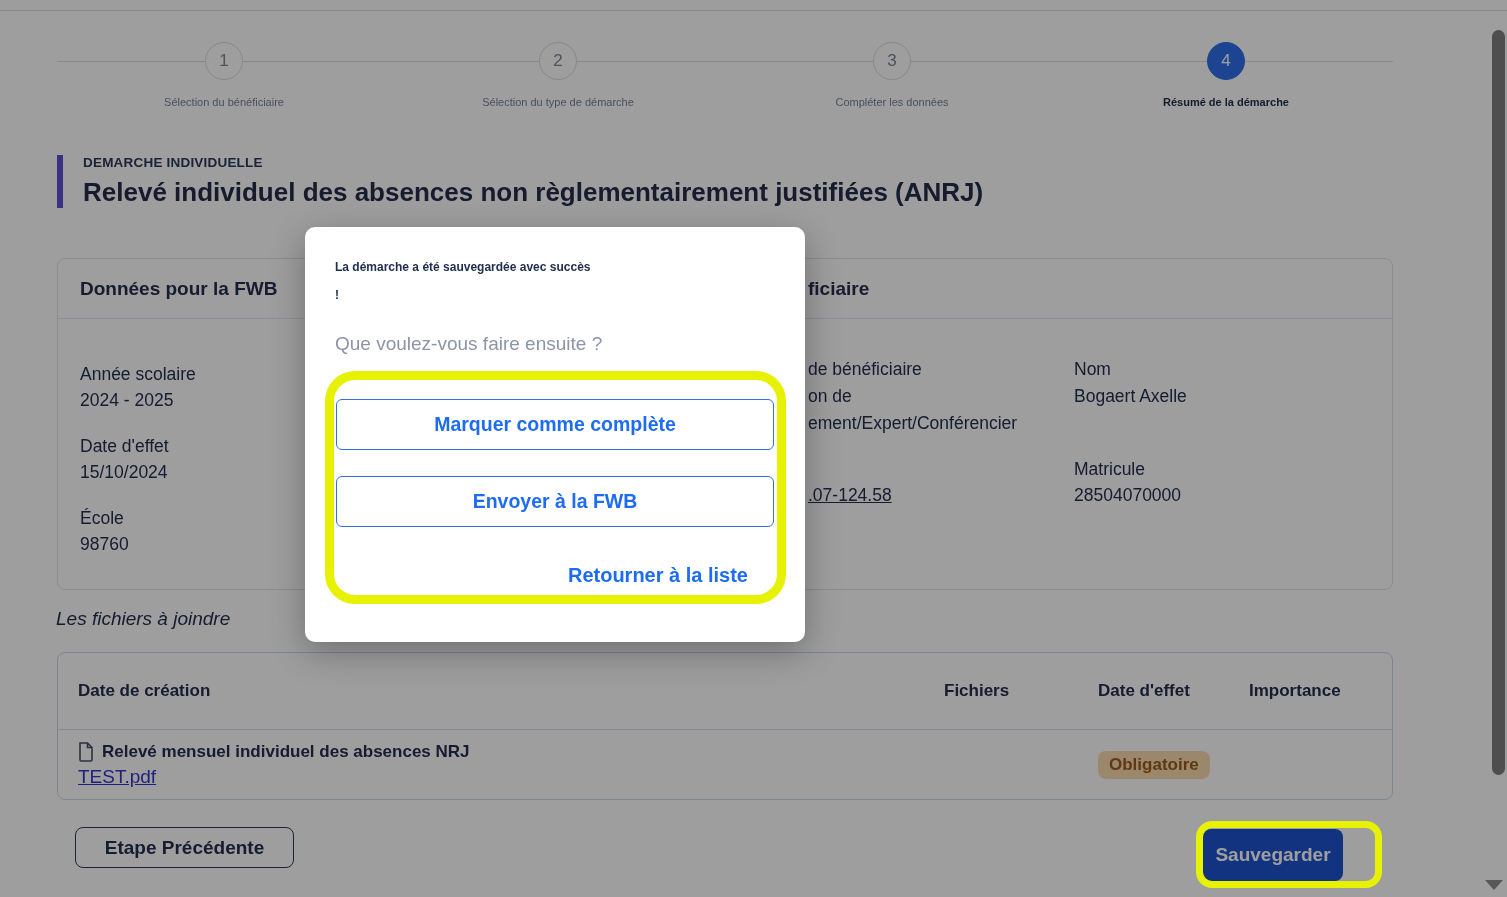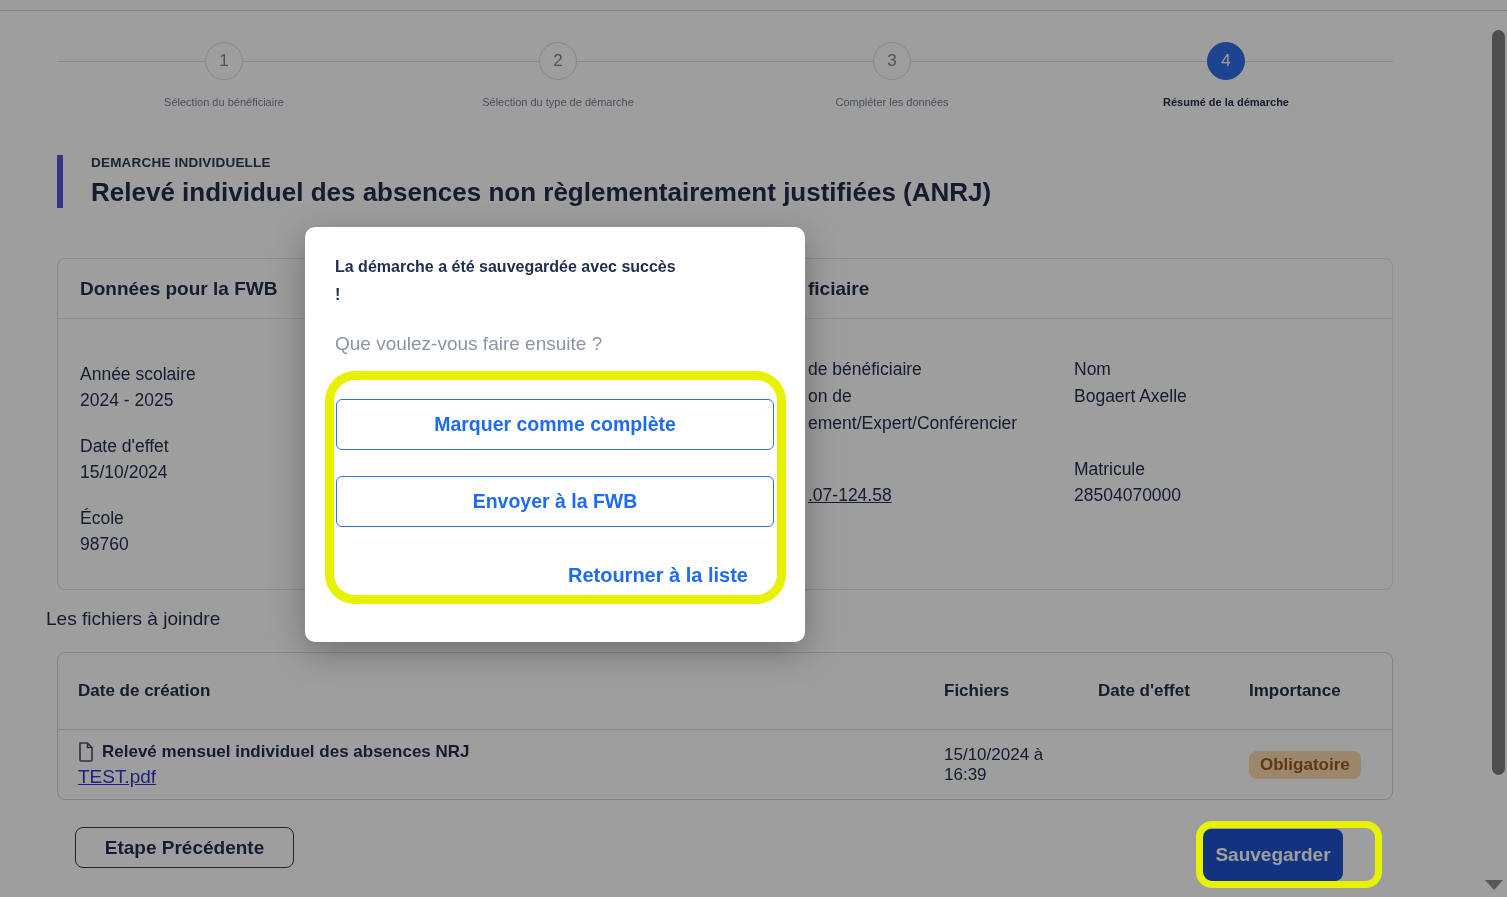--- a/index.html
+++ b/index.html
@@ -14,21 +14,21 @@
   .stepper { position:absolute; left:57px; top:42px; width:1336px; z-index:1; }
   .stepper-line { position:absolute; top:19px; left:0; right:0; height:1px; background:#d9dde6; }
   .steps { display:flex; }
   .step { flex:1; display:flex; flex-direction:column; align-items:center; cursor:pointer; }
   .step-circle { position:relative; width:38px; height:38px; border-radius:50%; background:#fff; border:1px solid #d8dce5; color:#7b8598; font-size:17px; display:flex; align-items:center; justify-content:center; }
   .step-label { margin-top:16px; font-size:11px; color:#76829a; }
   .step.active .step-circle { background:#2e6fe8; border-color:#2e6fe8; color:#fff; }
   .step.active .step-label { color:#22304e; font-weight:700; }
 
   
-  .title-block { position:absolute; left:57px; top:155px; width:1330px; border-left:6px solid #5b50d7; padding-left:28px; z-index:1; }
+  .title-block { position:absolute; left:57px; top:155px; width:1330px; border-left:6px solid #5b50d7; padding-left:20px; z-index:1; }
   .category { font-size:13.5px; font-weight:600; color:#2a3a5c; letter-spacing:.2px; }
   .page-title { margin-top:7px; font-size:26px; font-weight:700; color:#222e4a; white-space:nowrap; }
 
   
   .card { position:absolute; top:258px; height:332px; background:#fff; border:1px solid #dfe3ec; border-radius:8px; z-index:1; }
   .card-fwb { left:57px; width:660px; }
   .card-ben { left:727px; width:666px; }
   .card-header { height:60px; border-bottom:1px solid #e3e7f0; display:flex; align-items:center; padding:0 22px; font-size:19px; font-weight:700; color:#22304e; }
   .card-body { padding:42px 22px 0; }
   .field { margin-bottom:20px; }
@@ -38,21 +38,21 @@
   .frag-l1 { left:80px; top:100px; }
   .frag-l2 { left:80px; top:127px; }
   .frag-l3 { left:80px; top:154px; }
   .frag-l4 { left:80px; top:226px;text-decoration:underline; }
   .frag-r1 { left:346px; top:100px; }
   .frag-r2 { left:346px; top:127px; }
   .frag-r3 { left:346px; top:200px; }
   .frag-r4 { left:346px; top:226px; }
 
   
-  .files-title { position:absolute; left:46px; top:608px; font-size:19px; font-weight:500; color:#22304e; z-index:1; }
+  .files-title { position:absolute; left:56px; top:608px; font-size:19px; font-weight:500; color:#22304e; z-index:1;font-style:italic; }
   .files-card { position:absolute; left:57px; top:652px; width:1336px; height:148px; border:1px solid #ccd5e9; border-radius:8px; background:#fff; z-index:1; }
   .t-head, .t-row { display:grid; grid-template-columns:866px 154px 151px 1fr; padding:0 20px; align-items:center; }
   .t-head { height:77px; border-bottom:1px solid #d4dae8; }
   .t-head .th { font-size:17px; font-weight:700; color:#22304e; padding-right:44px; }
   .t-row { height:70px; align-items:center; }
   .cell { font-size:17px; color:#223050; padding-right:44px; }
   .file-line { display:flex; align-items:flex-end; gap:8px; font-size:17px; font-weight:700; color:#22304e; }
   .file-icon { flex:0 0 auto; }
   .file-link { display:inline-block; margin-top:4px; font-size:19px; color:#3434cf; text-decoration:underline; cursor:pointer; }
   .badge { display:inline-block; background:#fbdcae; color:#9a5a20; font-size:17px; font-weight:700; padding:4px 11px; border-radius:8px; }
@@ -63,21 +63,21 @@
 
   
   .scroll-thumb { position:absolute; right:2px; top:30px; width:13px; height:745px; background:#7e7e7e; border-radius:7px; z-index:1; cursor:pointer; }
   .scroll-arrow { position:absolute; right:4px; bottom:7px; width:0; height:0; border-left:9px solid transparent; border-right:9px solid transparent; border-top:10px solid #8d8d8d; z-index:1; cursor:pointer; }
 
   
   .overlay { position:absolute; inset:0; background:rgba(0,0,0,0.38); z-index:5; }
 
   
   .modal { position:absolute; left:305px; top:227px; width:500px; height:415px; background:#fff; border-radius:10px; box-shadow:0 10px 35px rgba(0,0,0,.30); z-index:10; }
-  .m-title { position:absolute; left:30px; right:30px; top:26px; font-size:16px; font-weight:700; color:#223050; line-height:28px; }
+  .m-title { position:absolute; left:30px; right:30px; top:26px; font-size:12px; font-weight:700; color:#223050; line-height:28px; }
   .m-question { position:absolute; left:30px; top:106px; font-size:19px; color:#8b95a7; }
   .m-btn { position:absolute; left:31px; width:438px; height:51px; background:#fff; border:1px solid #2f6fe8; border-radius:6px; font-family:inherit; font-size:19.5px; font-weight:700; color:#1e6cf2; cursor:pointer; }
   .m-btn1 { top:172px; }
   .m-btn2 { top:249px; }
   .m-link { position:absolute; right:57px; top:337px; font-size:20px; font-weight:700; color:#1e6cf2; cursor:pointer; text-decoration:none; }
 
   
   .ring { position:absolute; border:9px solid #e7f203; border-radius:30px; z-index:20; pointer-events:none; }
   .ring-modal { left:325px; top:371px; width:461px; height:233px; }
   .ring-save { left:1196px; top:821px; width:186px; height:67px; border-width:7px; border-radius:16px; }
@@ -159,21 +159,20 @@
       <div class="cell">
         <div class="file-line">
           <svg class="file-icon" width="16" height="20" viewBox="0 0 16 20">
             <path d="M2 1 H9.5 L14 5.5 V18 A1 1 0 0 1 13 19 H3 A1 1 0 0 1 2 18 Z" fill="none" stroke="#44506b" stroke-width="1.6"></path>
             <path d="M9.5 1 V5.5 H14" fill="none" stroke="#44506b" stroke-width="1.6"></path>
           </svg>
           <span>Relevé mensuel individuel des absences NRJ</span>
         </div>
         <a class="file-link">TEST.pdf</a>
       </div>
-      <div class="cell">15/10/2024 à 16:39</div>
       <div class="cell"></div>
       <div class="cell"><span class="badge">Obligatoire</span></div>
     </div>
   </div>
 
   <button class="btn-prev">Etape Précédente</button>
   <button class="btn-save">Sauvegarder</button>
 
   <div class="scroll-thumb"></div>
   <div class="scroll-arrow"></div>

